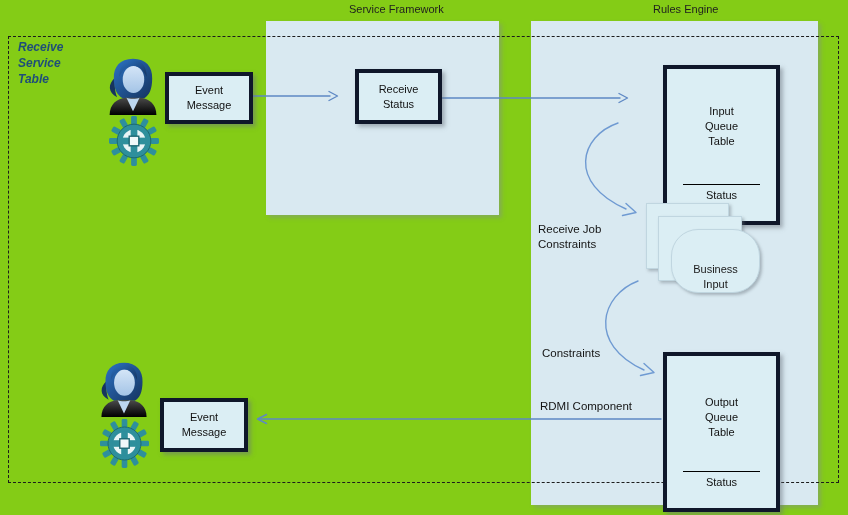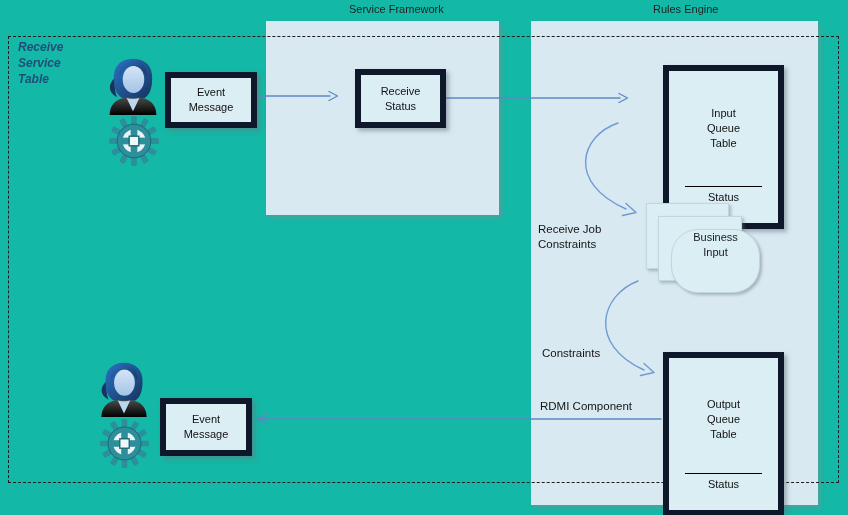--- a/index.html
+++ b/index.html
@@ -1,34 +1,34 @@
 <!DOCTYPE html>
 <html><head>
 <meta charset="utf-8">
 <style>
   html,body{margin:0;padding:0;background:#ffffff;}
   .canvas{
-    position:relative;width:848px;height:515px;background:#14b8a6;
+    position:relative;width:848px;height:515px;background:#84cc16;
     font-family:"Liberation Sans",sans-serif;color:#1a1a1a;overflow:hidden;
   }
   .col-label{position:absolute;top:3px;font-size:11px;color:#1f1f1f;white-space:nowrap;z-index:5;}
   .panel{position:absolute;background:#d9e9f1;box-shadow:3px 3px 4px rgba(130,140,150,.45);z-index:1;}
   .dashed-rect{position:absolute;left:8px;top:36px;width:829px;height:445px;border:1.5px dashed #1c1c1c;z-index:2;}
   .arrow-layer{position:absolute;left:0;top:0;width:848px;height:515px;z-index:3;}
   .node{
-    position:absolute;background:#dbeef4;border:6px solid #0f172a;
+    position:absolute;background:#dbeef4;border:4px solid #0f172a;
     box-shadow:3px 3px 4px rgba(105,115,125,.5);
     display:flex;flex-direction:column;align-items:center;justify-content:center;
     font-size:11px;line-height:15px;text-align:center;color:#111;z-index:4;
   }
   .table-node{justify-content:flex-start;padding:16px;}
   .table-node .tn-main{width:100%;display:flex;flex-direction:column;align-items:center;box-sizing:border-box;}
   .table-node .tn-status{width:100%;border-top:1px solid #000;height:20px;display:flex;align-items:center;justify-content:center;}
   .page{position:absolute;background:#dbeef4;border:1px solid #c0d6e0;box-shadow:2px 2px 3px rgba(105,115,125,.45);z-index:4;}
-  .page-front{display:flex;flex-direction:column;align-items:center;justify-content:flex-start;font-size:11px;line-height:15px;text-align:center;border-radius:27px;}
+  .page-front{display:flex;flex-direction:column;align-items:center;justify-content:flex-end;font-size:11px;line-height:15px;text-align:center;border-radius:27px;}
   .lane-label{position:absolute;left:18px;top:39px;font-size:12px;font-weight:bold;font-style:italic;color:#1f4e79;line-height:16px;z-index:5;}
   .edge-label{position:absolute;font-size:11.5px;line-height:15px;color:#141414;z-index:5;white-space:nowrap;}
   .icon{position:absolute;z-index:4;}
 </style>
 </head>
 <body>
 
 <div class="canvas">
 
   <div class="col-label" style="left:349px;">Service Framework</div>

